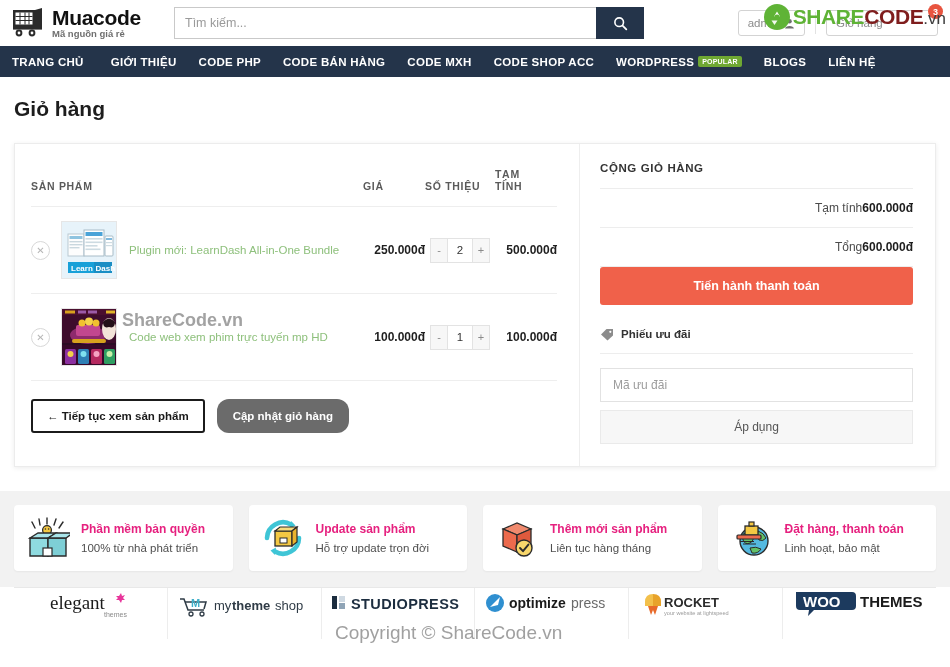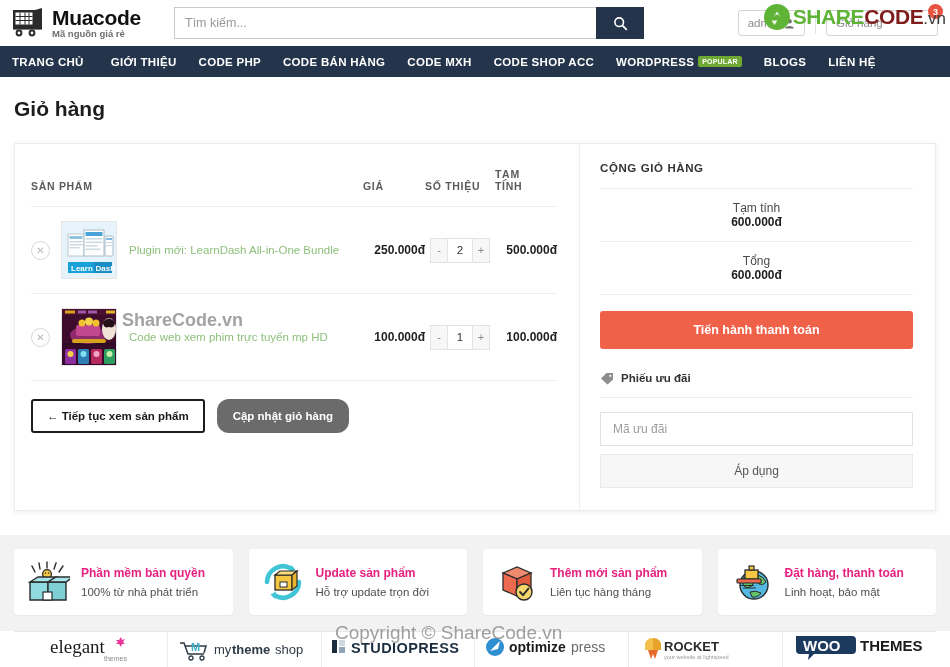--- a/index.html
+++ b/index.html
@@ -166,27 +166,27 @@
     cursor:pointer; font-family:"Liberation Sans", sans-serif;
   }
 
   
   .totals-title {
     font-size:11.5px; font-weight:bold; color:#333; letter-spacing:0.6px;
     padding-bottom: 14px; border-bottom: 1px solid #ededed;
   }
   .total-row {
     display:flex; justify-content:flex-end; align-items:center;
-    padding: 12px 0; border-bottom:1px solid #ededed;flex-direction:column;
+    padding: 12px 0; border-bottom:1px solid #ededed;
   }
   .total-row .lbl { font-size:12px; color:#4a4a4a; }
   .total-row .val { font-size:12px; color:#1d1d1d; font-weight:bold; }
   .btn-checkout {
     width:100%; background:#f0614a; color:#fff; border:none; border-radius:3px;
-    padding: 12px 0; font-size:12.5px; font-weight:bold; margin-top:16px;
+    padding: 12px 0; font-size:12.5px; font-weight:bold; margin-top:0;
     cursor:pointer; font-family:"Liberation Sans", sans-serif;
   }
   .coupon-head {
     display:flex; align-items:center; gap:7px; margin-top: 22px;
     padding-bottom: 12px; border-bottom:1px solid #ededed;
   }
   .coupon-head span.ch-t { font-size:11.5px; font-weight:bold; color:#333; }
   .coupon-input {
     width:100%; height:34px; border:1px solid #e2e2e2; margin-top: 14px;
     padding: 0 12px; font-size:12px; color:#555; outline:none;

